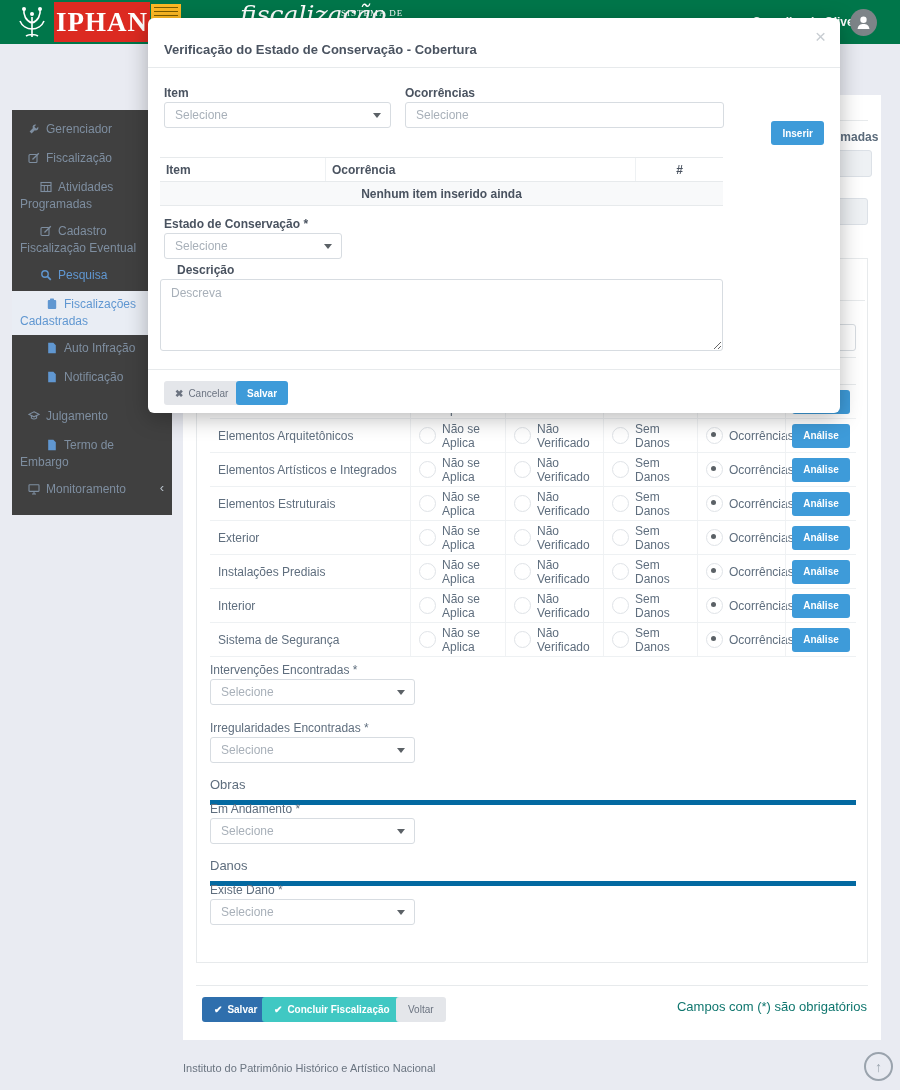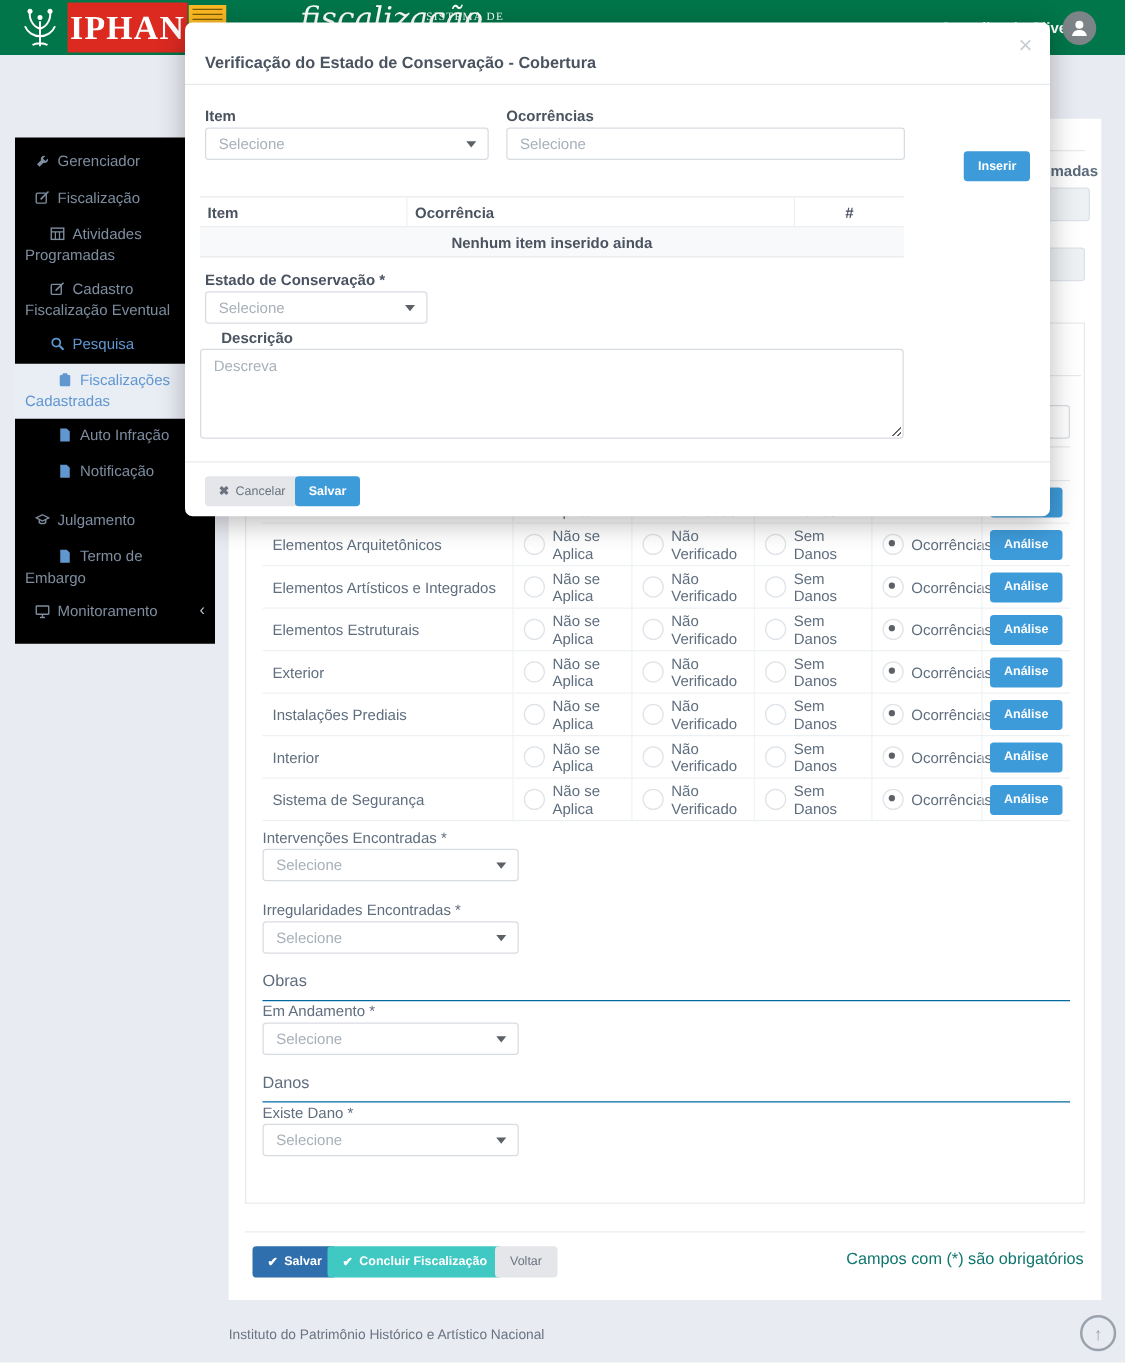--- a/index.html
+++ b/index.html
@@ -9,21 +9,21 @@
   .topbar{position:absolute;left:0;top:0;width:900px;height:44px;background:#00764a;z-index:1;}
   .logo-red{position:absolute;left:54px;top:2px;width:96px;height:40px;background:#dc2a21;color:#fff;
     font-family:"Liberation Serif",serif;font-weight:700;font-size:27px;display:flex;align-items:center;justify-content:center;letter-spacing:1px;}
   .badge-yellow{position:absolute;left:151px;top:4px;width:30px;height:18px;background:#fdb924;}
   .badge-yellow i{display:block;height:1px;background:#7a5c00;margin:3px 3px 0 3px;}
   .script-word{position:absolute;left:240px;top:0px;color:#fff;font-family:"DejaVu Serif",serif;font-style:italic;font-size:25px;line-height:30px;}
   .sys-small{position:absolute;left:341px;top:8px;color:#fff;font-family:"Liberation Serif",serif;font-size:9px;letter-spacing:1px;}
   .username{position:absolute;left:737px;top:15px;color:#fff;font-size:12px;font-weight:700;}
   .avatar{position:absolute;left:850px;top:9px;width:27px;height:27px;border-radius:50%;background:#7d8488;display:flex;align-items:center;justify-content:center;}
   
-  .sidebar{position:absolute;left:12px;top:110px;width:160px;background:#000000;padding:6px 0 10px 0;z-index:0;}
+  .sidebar{position:absolute;left:12px;top:110px;width:160px;background:#404040;padding:6px 0 10px 0;z-index:0;}
   .side-item{padding:6px 8px;font-size:12px;color:#7e8ea0;line-height:15px;cursor:pointer;}
   .side-item .sicon{display:inline-block;vertical-align:-2px;margin-right:6px;}
   .side-item.lvl1 .sicon{margin-left:8px;}
   .side-item.lvl2 .sicon{margin-left:20px;}
   .side-item.lvl3 .sicon{margin-left:26px;}
   .side-item.acc-blue{color:#6097d1;}
   .side-item .ic-blue{color:#6097d1;}
   .side-item.selected{background:#e9edf4;}
   .side-item .chev{float:right;color:#b9c2cb;font-size:13px;margin-top:-2px;}
   .gap-top{margin-top:10px;}
@@ -31,21 +31,21 @@
   .main-panel{position:absolute;left:183px;top:95px;width:698px;height:945px;background:#fff;z-index:0;}
   .hline{position:absolute;border-top:1px solid #e7eaec;}
   .lbl{position:absolute;font-size:12px;font-weight:700;color:#5a6a7a;}
   .lbl-n{position:absolute;font-size:12px;color:#5f6e7e;}
   .inp-dis{position:absolute;background:#eef1f4;border:1px solid #dce1e7;border-radius:3px;font-size:12px;color:#5f6e7e;padding:0 10px;line-height:25px;}
   .inp{position:absolute;background:#fff;border:1px solid #d7dce1;border-radius:3px;font-size:12px;color:#5f6e7e;padding:0 10px;line-height:25px;font-family:inherit;}
   .link{position:absolute;font-size:12px;color:#5b9bd5;cursor:pointer;}
   .bigbox{position:absolute;left:196px;top:258px;width:670px;height:703px;border:1px solid #e7eaec;background:#fff;}
   .selbox{position:absolute;background:#fff;border:1px solid #d7dce1;border-radius:3px;font-size:12px;color:#a8b0b9;line-height:24px;height:24px;padding:0 22px 0 10px;cursor:pointer;}
   .selbox::after{content:"";position:absolute;right:9px;top:10px;border-left:4px solid transparent;border-right:4px solid transparent;border-top:5px solid #5b6166;}
-  .sechead{position:absolute;font-size:13px;color:#5f6e7e;border-bottom:1px solid #0369a1;padding-bottom:8px;width:646px;}
+  .sechead{position:absolute;font-size:13px;color:#5f6e7e;border-bottom:5px solid #0369a1;padding-bottom:8px;width:646px;}
   
   .insp{position:absolute;left:210px;top:357px;width:646px;}
   .thead{display:flex;height:26px;border-top:1px solid #e7eaec;border-bottom:1px solid #e7eaec;}
   .trow{display:flex;height:33px;border-bottom:1px solid #eef1f3;align-items:center;}
   .cell{display:flex;align-items:center;font-size:12px;color:#5f6e7e;height:100%;box-sizing:border-box;}
   .c0{width:200px;padding-left:8px;}
   .c1{width:95px;}.c2{width:98px;}.c3{width:94px;}.c4{width:88px;}
   .copt{gap:6px;padding-left:8px;border-left:1px solid #f0f2f4;}
   .c5{width:71px;justify-content:center;border-left:1px solid #f0f2f4;}
   .radio{width:15px;height:15px;border:1px solid #dfe3e7;border-radius:50%;background:#fff;flex-shrink:0;position:relative;cursor:pointer;}

